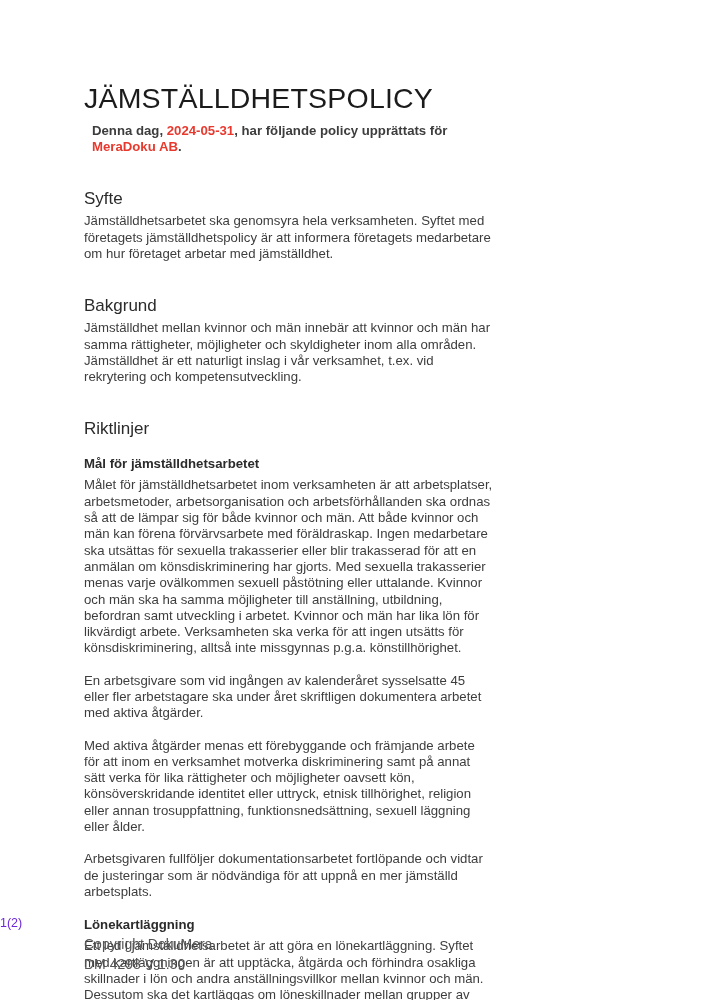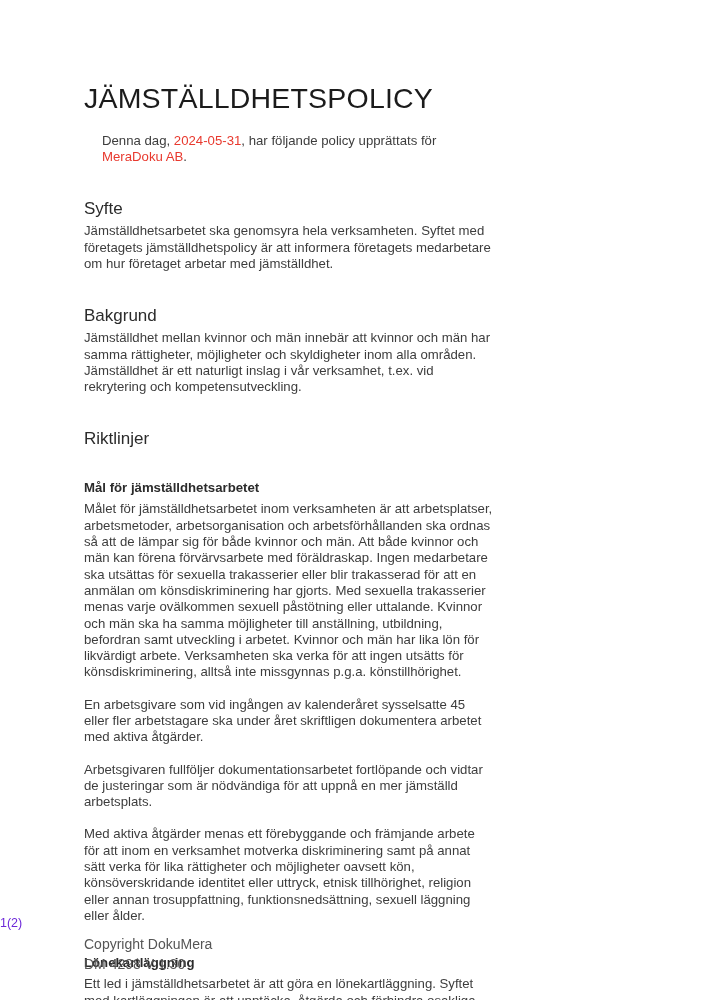--- a/index.html
+++ b/index.html
@@ -16,35 +16,36 @@
   }
   h1 {
     margin: 0 0 7px 0;
     font-size: 28.5px;
     line-height: 1.15;
     font-weight: 400;
     color: #1b1b1b;
     letter-spacing: 0.2px;
   }
   .intro {
-    margin: 18px;
+    margin: 8px;
     font-size: 13.2px;
     line-height: 16.3px;
     color: #3d3d3d;
+    font-weight: bold;
   }
   .red { color: #e8392e; }
   h2 {
     margin: 34px 0 4px 0;
     font-size: 17px;
     line-height: 20px;
     font-weight: 400;
     color: #2b2b2b;
   }
   h3 {
-    margin: 31px 0 5px 0;
+    margin: 17px 0 5px 0;
     font-size: 13.2px;
     line-height: 16px;
     font-weight: 700;
     color: #2b2b2b;
   }
   p.body {
     margin: 0 0 16px 0;
     max-width: 545px;
     font-size: 13.2px;
     line-height: 16.3px;
@@ -90,22 +91,22 @@
   <section>
     <h2>Riktlinjer</h2>
 
     <div>
       <h3>Mål för jämställdhetsarbetet</h3>
       <p class="body">Målet för jämställdhetsarbetet inom verksamheten är att arbetsplatser, arbetsmetoder, arbetsorganisation och arbetsförhållanden ska ordnas så att de lämpar sig för både kvinnor och män. Att både kvinnor och män kan förena förvärvsarbete med föräldraskap. Ingen medarbetare ska utsättas för sexuella trakasserier eller blir trakasserad för att en anmälan om könsdiskriminering har gjorts. Med sexuella trakasserier menas varje ovälkommen sexuell påstötning eller uttalande. Kvinnor och män ska ha samma möjligheter till anställning, utbildning, befordran samt utveckling i arbetet. Kvinnor och män har lika lön för likvärdigt arbete. Verksamheten ska verka för att ingen utsätts för könsdiskriminering, alltså inte missgynnas p.g.a. könstillhörighet.</p>
     </div>
 
     <div>
       <p class="body">En arbetsgivare som vid ingången av kalenderåret sysselsatte 45 eller fler arbetstagare ska under året skriftligen dokumentera arbetet med aktiva åtgärder.</p>
+      <p class="body">Med aktiva åtgärder menas ett förebyggande och främjande arbete för att inom en verksamhet motverka diskriminering samt på annat sätt verka för lika rättigheter och möjligheter oavsett kön, könsöverskridande identitet eller uttryck, etnisk tillhörighet, religion eller annan trosuppfattning, funktionsnedsättning, sexuell läggning eller ålder.</p>
       <p class="body">Arbetsgivaren fullföljer dokumentationsarbetet fortlöpande och vidtar de justeringar som är nödvändiga för att uppnå en mer jämställd arbetsplats.</p>
-      <p class="body">Med aktiva åtgärder menas ett förebyggande och främjande arbete för att inom en verksamhet motverka diskriminering samt på annat sätt verka för lika rättigheter och möjligheter oavsett kön, könsöverskridande identitet eller uttryck, etnisk tillhörighet, religion eller annan trosuppfattning, funktionsnedsättning, sexuell läggning eller ålder.</p>
     </div>
 
     <div>
       <h3>Lönekartläggning</h3>
       <p class="body">Ett led i jämställdhetsarbetet är att göra en lönekartläggning. Syftet med kartläggningen är att upptäcka, åtgärda och förhindra osakliga skillnader i lön och andra anställningsvillkor mellan kvinnor och män. Dessutom ska det kartläggas om löneskillnader mellan grupper av medarbetare kan bero på att en viss typ av arbete av tradition är kvinnodominerat. Lönekartläggningen ska skriftligen dokumenteras under förutsättning att verksamheten har 10 eller fler anställda.</p>
     </div>
   </section>
 
   <div class="footer-pageno">1(2)</div>
 

